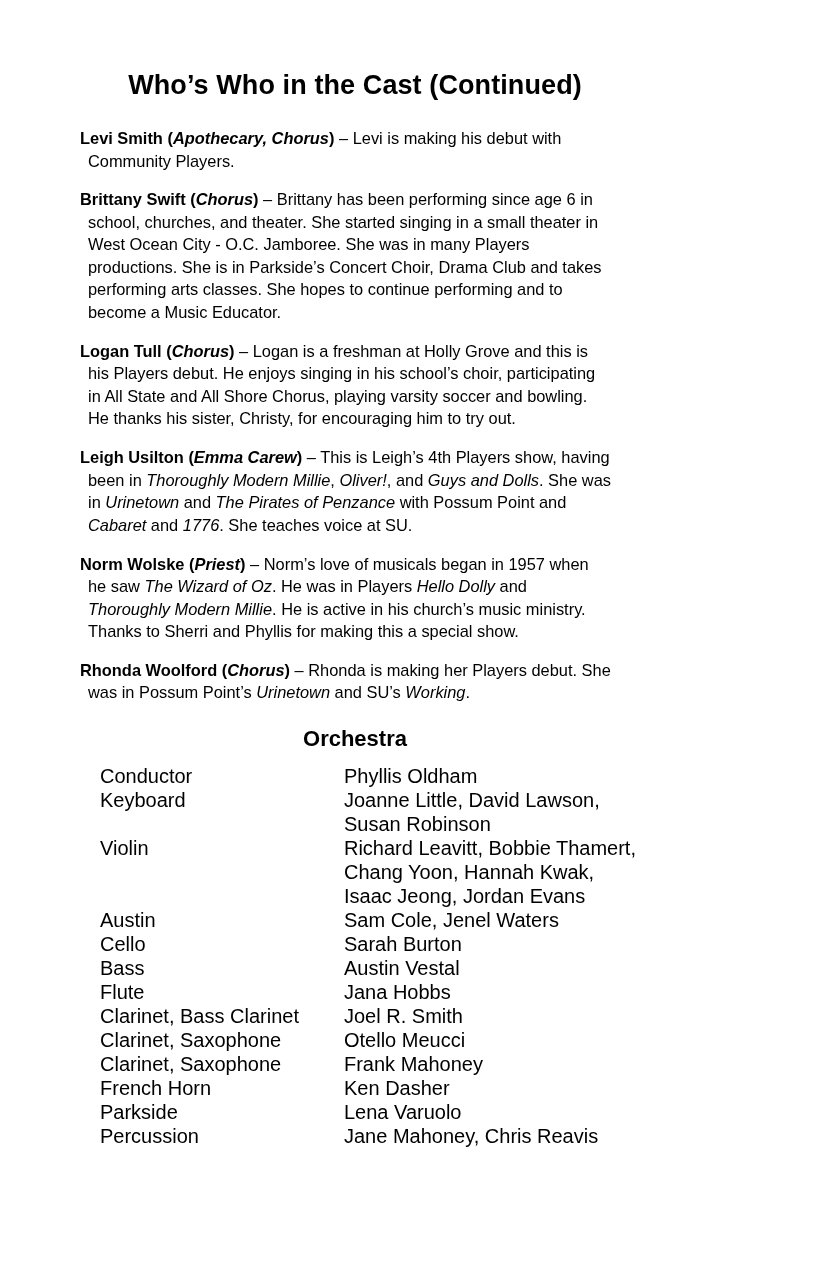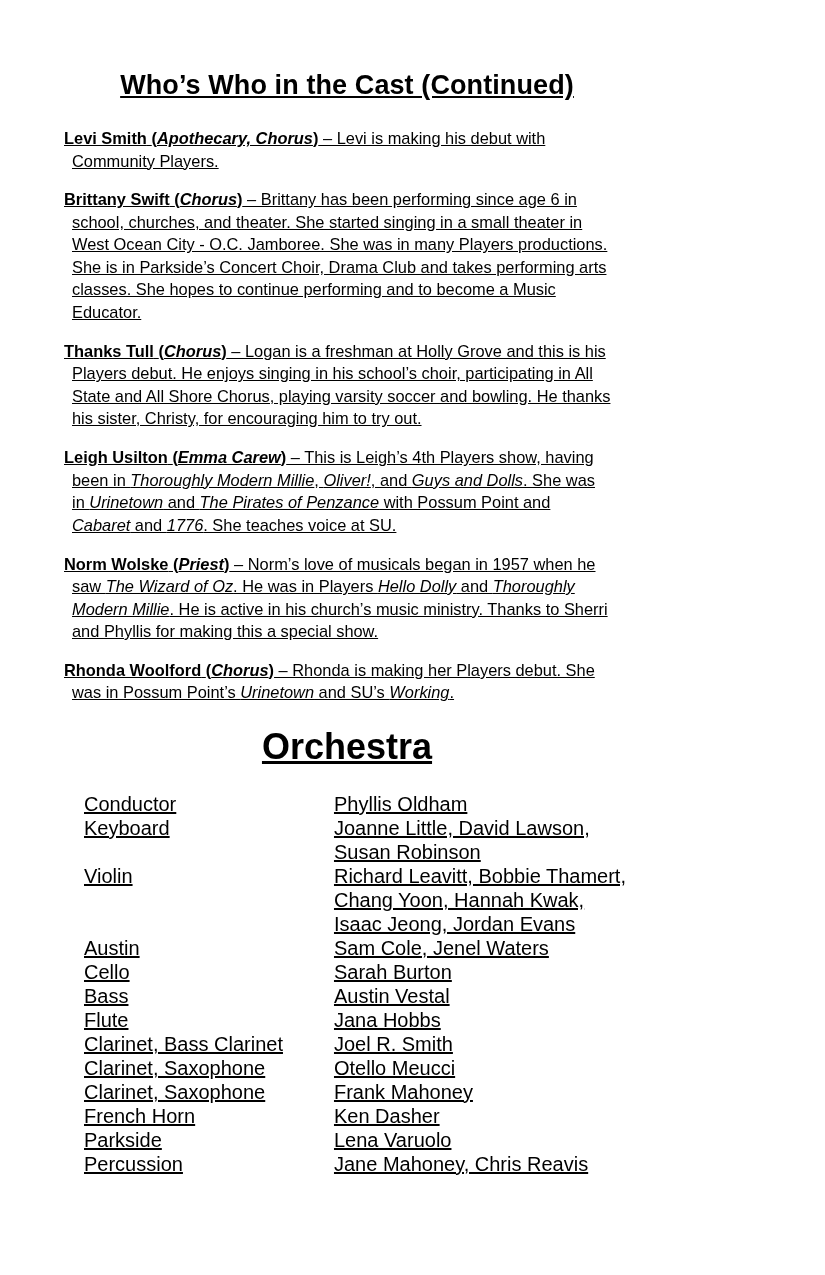--- a/index.html
+++ b/index.html
@@ -12,23 +12,22 @@
     height: 1275px;
     font-family: "Liberation Sans", sans-serif;
     color: #000000;
     position: relative;
     overflow: hidden;
   }
   .page {
     width: 710px;
     height: 1275px;
     box-sizing: border-box;
-    padding: 70px 40px 20px 24px;
+    padding: 70px 40px 20px 40px;
     position: relative;
-    text-decoration: underline;
   }
   h1.title {
     font-size: 27px;
     font-weight: bold;
     text-align: center;
     margin: 0 0 26px 0;
     letter-spacing: 0.1px;
   }
   .bios {
     margin: 0 59px 0 40px;
@@ -39,24 +38,24 @@
     margin-bottom: 16px;
     text-indent: -8px;
     padding-left: 8px;
     text-align: left;
   }
   .bio:last-child { margin-bottom: 0; }
   .bio b { font-weight: bold; }
   .bio i { font-style: italic; }
   .bio b i, .bio i b { font-weight: bold; font-style: italic; }
   h2.orchestra-title {
-    font-size: 36px;
+    font-size: 22px;
     font-weight: bold;
     text-align: center;
-    margin: 22px 0 24px 0;
+    margin: 22px 0 12px 0;
   }
   table.orchestra {
     border-collapse: collapse;
     margin-left: 60px;
     font-size: 20px;
   }
   table.orchestra td {
     vertical-align: top;
     padding: 0;
     line-height: 24px;
@@ -73,21 +72,21 @@
 </head>
 <body>
 
 <div class="page">
 
   <h1 class="title">Who’s Who in the Cast (Continued)</h1>
 
   <div class="bios">
       <p class="bio"><b>Levi Smith</b> <b>(</b><b><i>Apothecary, Chorus</i></b><b>)</b><span> – Levi is making his debut with Community Players.</span></p>
       <p class="bio"><b>Brittany Swift</b> <b>(</b><b><i>Chorus</i></b><b>)</b><span> – Brittany has been performing since age 6 in school, churches, and theater. She started singing in a small theater in West Ocean City - O.C. Jamboree. She was in many Players productions. She is in Parkside’s Concert Choir, Drama Club and takes performing arts classes. She hopes to continue performing and to become a Music Educator.</span></p>
-      <p class="bio"><b>Thanks Tull</b> <b>(</b><b><i>Chorus</i></b><b>)</b><span> – Logan is a freshman at Holly Grove and this is his Players debut. He enjoys singing in his school’s choir, participating in All State and All Shore Chorus, playing varsity soccer and bowling. He thanks his sister, Christy, for encouraging him to try out.</span></p>
+      <p class="bio"><b>Logan Tull</b> <b>(</b><b><i>Chorus</i></b><b>)</b><span> – Logan is a freshman at Holly Grove and this is his Players debut. He enjoys singing in his school’s choir, participating in All State and All Shore Chorus, playing varsity soccer and bowling. He thanks his sister, Christy, for encouraging him to try out.</span></p>
       <p class="bio"><b>Leigh Usilton</b> <b>(</b><b><i>Emma Carew</i></b><b>)</b><span> – This is Leigh’s 4th Players show, having been in </span><i>Thoroughly Modern Millie</i><span>, </span><i>Oliver!</i><span>, and </span><i>Guys and Dolls</i><span>. She was in </span><i>Urinetown</i><span> and </span><i>The Pirates of Penzance</i><span> with Possum Point and </span><i>Cabaret</i><span> and </span><i>1776</i><span>. She teaches voice at SU.</span></p>
       <p class="bio"><b>Norm Wolske</b> <b>(</b><b><i>Priest</i></b><b>)</b><span> – Norm’s love of musicals began in 1957 when he saw </span><i>The Wizard of Oz</i><span>. He was in Players </span><i>Hello Dolly</i><span> and </span><i>Thoroughly Modern Millie</i><span>. He is active in his church’s music ministry. Thanks to Sherri and Phyllis for making this a special show.</span></p>
       <p class="bio"><b>Rhonda Woolford</b> <b>(</b><b><i>Chorus</i></b><b>)</b><span> – Rhonda is making her Players debut. She was in Possum Point’s </span><i>Urinetown</i><span> and SU’s </span><i>Working</i><span>.</span></p>
     </div>
 
   <h2 class="orchestra-title">Orchestra</h2>
 
   <table class="orchestra">
     <tbody>
         <tr>

